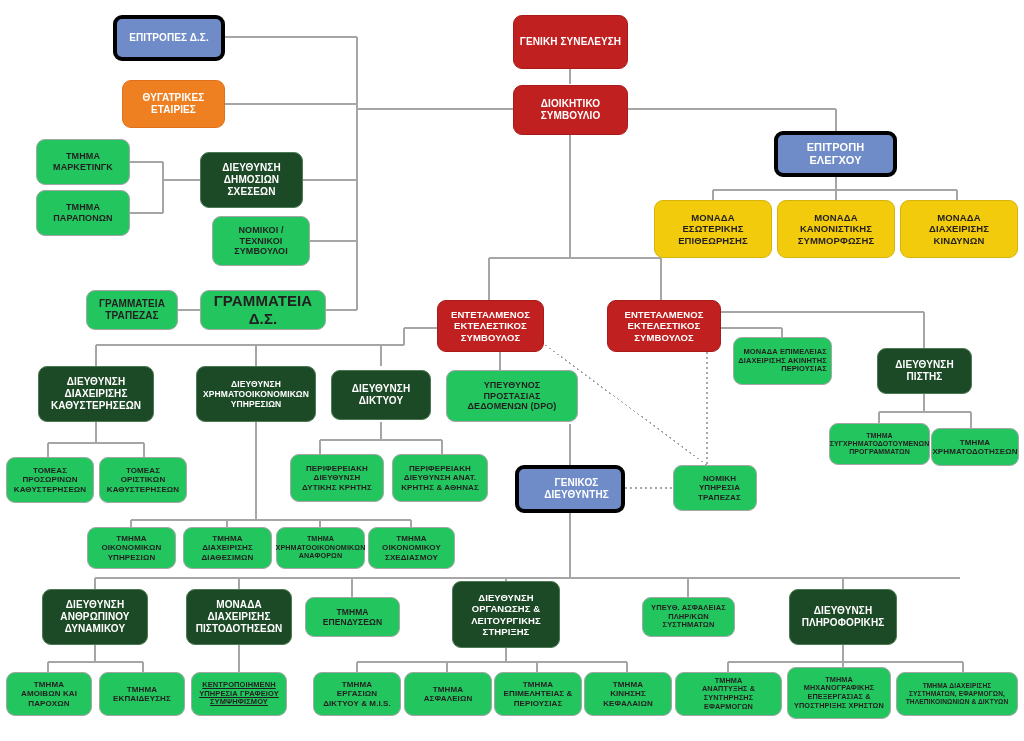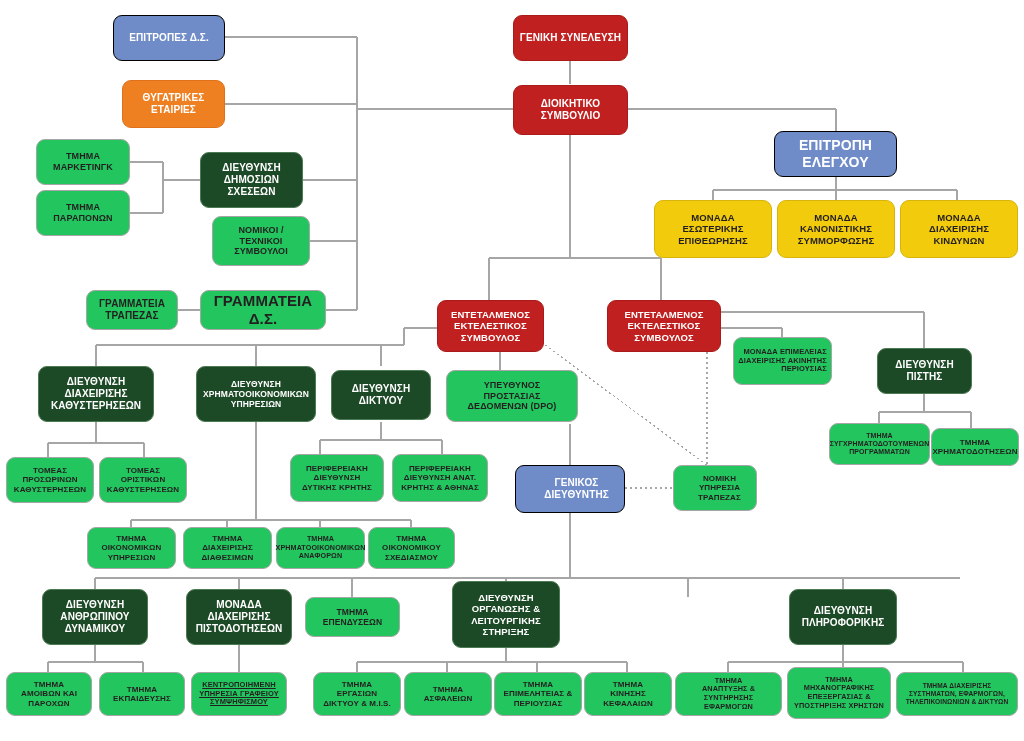--- a/index.html
+++ b/index.html
@@ -39,21 +39,21 @@
     letter-spacing: 0.1px;
   }
   .n-red {
     background: #C0201F;
     border: 1px solid #A91B1A;
     color: #ffffff;
     font-weight: bold;
   }
   .n-blue {
     background: #6F8CC9;
-    border: 1px solid #000000;
+    border: 4px solid #000000;
     color: #ffffff;
     font-weight: bold;
   }
   .n-orange {
     background: #EF8022;
     border: 1px solid #E0711A;
     color: #ffffff;
     font-weight: bold;
   }
   .n-yellow {
@@ -187,31 +187,31 @@
       <path d="M627,662 L627,672"></path>
 
       <path d="M843,645 L843,662"></path>
       <path d="M728,662 L963,662"></path>
       <path d="M728,662 L728,672"></path>
       <path d="M843,662 L843,667"></path>
       <path d="M963,662 L963,672"></path>
     </g>
   </svg>
 
-  <div class="node n-red" style="left:513px; top:15px; width:115px; height:46px; font-size:10px;">ΓΕΝΙΚΗ ΣΥΝΕΛΕΥΣΗ</div>
+  <div class="node n-red" style="left:513px; top:15px; width:115px; height:54px; font-size:10px;">ΓΕΝΙΚΗ ΣΥΝΕΛΕΥΣΗ</div>
 
   <div class="node n-red" style="left:513px; top:85px; width:115px; height:50px; font-size:10px;">ΔΙΟΙΚΗΤΙΚΟ
 ΣΥΜΒΟΥΛΙΟ</div>
 
   <div class="node n-blue" style="left:113px; top:15px; width:112px; height:46px; font-size:10px;">ΕΠΙΤΡΟΠΕΣ Δ.Σ.</div>
 
   <div class="node n-orange" style="left:122px; top:80px; width:103px; height:48px; font-size:10px;">ΘΥΓΑΤΡΙΚΕΣ
 ΕΤΑΙΡΙΕΣ</div>
 
-  <div class="node n-blue" style="left:774px; top:131px; width:123px; height:46px; font-size:14px;">ΕΠΙΤΡΟΠΗ ΕΛΕΓΧΟΥ</div>
+  <div class="node n-blue" style="left:774px; top:131px; width:123px; height:46px; font-size:11px;">ΕΠΙΤΡΟΠΗ ΕΛΕΓΧΟΥ</div>
 
   <div class="node n-yellow" style="left:654px; top:200px; width:118px; height:58px; font-size:9.5px;">ΜΟΝΑΔΑ
 ΕΣΩΤΕΡΙΚΗΣ
 ΕΠΙΘΕΩΡΗΣΗΣ</div>
 
   <div class="node n-yellow" style="left:777px; top:200px; width:118px; height:58px; font-size:9.5px;">ΜΟΝΑΔΑ
 ΚΑΝΟΝΙΣΤΙΚΗΣ
 ΣΥΜΜΟΡΦΩΣΗΣ</div>
 
   <div class="node n-yellow" style="left:900px; top:200px; width:118px; height:58px; font-size:9.5px;">ΜΟΝΑΔΑ
@@ -322,20 +322,23 @@
 ΠΙΣΤΟΔΟΤΗΣΕΩΝ</div>
 
   <div class="node n-grey" style="left:305px; top:597px; width:95px; height:40px; font-size:8.5px;">ΤΜΗΜΑ
 ΕΠΕΝΔΥΣΕΩΝ</div>
 
   <div class="node n-green" style="left:452px; top:581px; width:108px; height:67px; font-size:9.5px;">ΔΙΕΥΘΥΝΣΗ
 ΟΡΓΑΝΩΣΗΣ &amp;
 ΛΕΙΤΟΥΡΓΙΚΗΣ
 ΣΤΗΡΙΞΗΣ</div>
 
+  <div class="node n-grey" style="left:642px; top:597px; width:93px; height:40px; font-size:7.5px;">ΥΠΕΥΘ. ΑΣΦΑΛΕΙΑΣ
+ΠΛΗΡ/ΚΩΝ
+ΣΥΣΤΗΜΑΤΩΝ</div>
 
   <div class="node n-green" style="left:789px; top:589px; width:108px; height:56px; font-size:10px;">ΔΙΕΥΘΥΝΣΗ
 ΠΛΗΡΟΦΟΡΙΚΗΣ</div>
 
   <div class="node n-grey" style="left:6px; top:672px; width:86px; height:44px; font-size:8px;">ΤΜΗΜΑ
 ΑΜΟΙΒΩΝ ΚΑΙ
 ΠΑΡΟΧΩΝ</div>
 
   <div class="node n-grey" style="left:99px; top:672px; width:86px; height:44px; font-size:8px;">ΤΜΗΜΑ
 ΕΚΠΑΙΔΕΥΣΗΣ</div>

